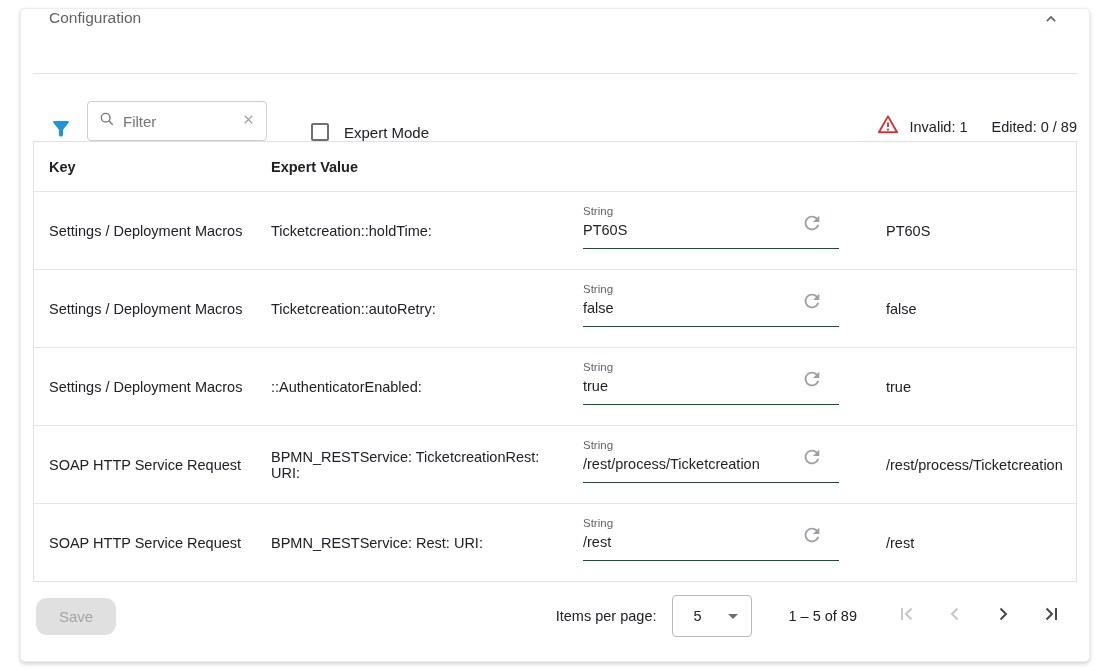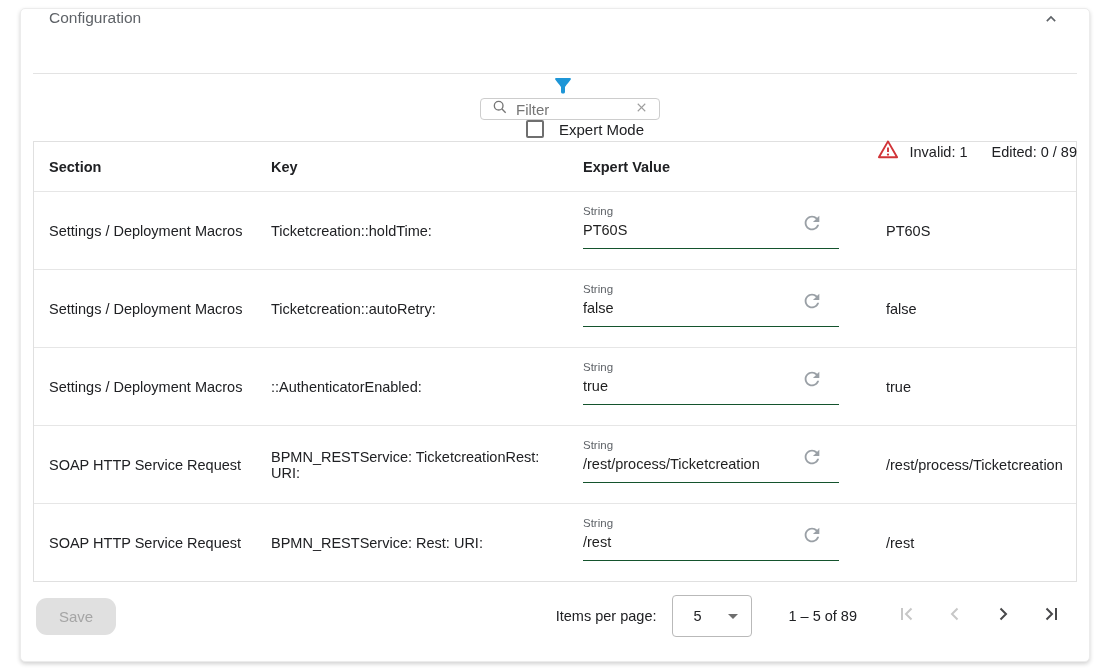--- a/index.html
+++ b/index.html
@@ -12,21 +12,21 @@
 
   
   .card-header { height: 64px; display: flex; align-items: flex-start;
     justify-content: space-between; padding: 0 26px 0 28px; }
   .card-title { font-size: 15.5px; color: #5f6368; }
   .collapse-btn { width: 24px; height: 24px; display: flex; align-items: center;
     justify-content: center; cursor: pointer; }
   .h-divider { margin: 0 12px; border-bottom: 1px solid #e3e3e3; }
 
   
-  .toolbar { height: 67px; display: flex; align-items: center; padding: 0 12px 0 28px; flex-direction: column; }
+  .toolbar { height: 67px; display: flex; align-items: flex-end; padding: 0 12px 0 28px; }
   .funnel { width: 24px; height: 24px; flex: 0 0 auto; }
   .filter-box { margin-left: 14px; width: 180px; height: 40px; border: 1px solid #cdcdcd;
     border-radius: 4px; display: flex; align-items: center; padding: 0 10px 0 11px; background: #fff; }
   .filter-box input { border: none; outline: none; flex: 1; min-width: 0; font-size: 15px;
     color: #202124; font-family: inherit; margin-left: 8px; }
   .filter-box input::placeholder { color: #757575; }
   .expert { margin-left: 44px; display: flex; align-items: center; }
   .checkbox { width: 18px; height: 18px; border: 2px solid #6f6f6f; border-radius: 2px; background: #fff; }
   .expert-label { margin-left: 15px; font-size: 15px; color: #202124; }
   .status-group { margin-left: auto; display: flex; align-items: center; }
@@ -117,21 +117,20 @@
             <circle cx="12" cy="16.6" r="1.15" fill="#d13438"></circle>
           </svg>
       </span>
       <span class="invalid-text">Invalid: 1</span>
       <span class="edited-text">Edited: 0 / 89</span>
     </div>
   </div>
 
   <div class="table-box">
     <div class="grid-row thead">
-      <div class="cell">Section</div>
       <div class="cell">Key</div>
       <div class="cell">Expert Value</div>
     </div>
     <div>
   <div class="grid-row trow">
     <div class="cell">Settings / Deployment Macros</div>
     <div class="cell">Ticketcreation::holdTime:</div>
     <div class="cell value-cell">
       <div class="form-field">
         <div class="ff-label">String</div>

